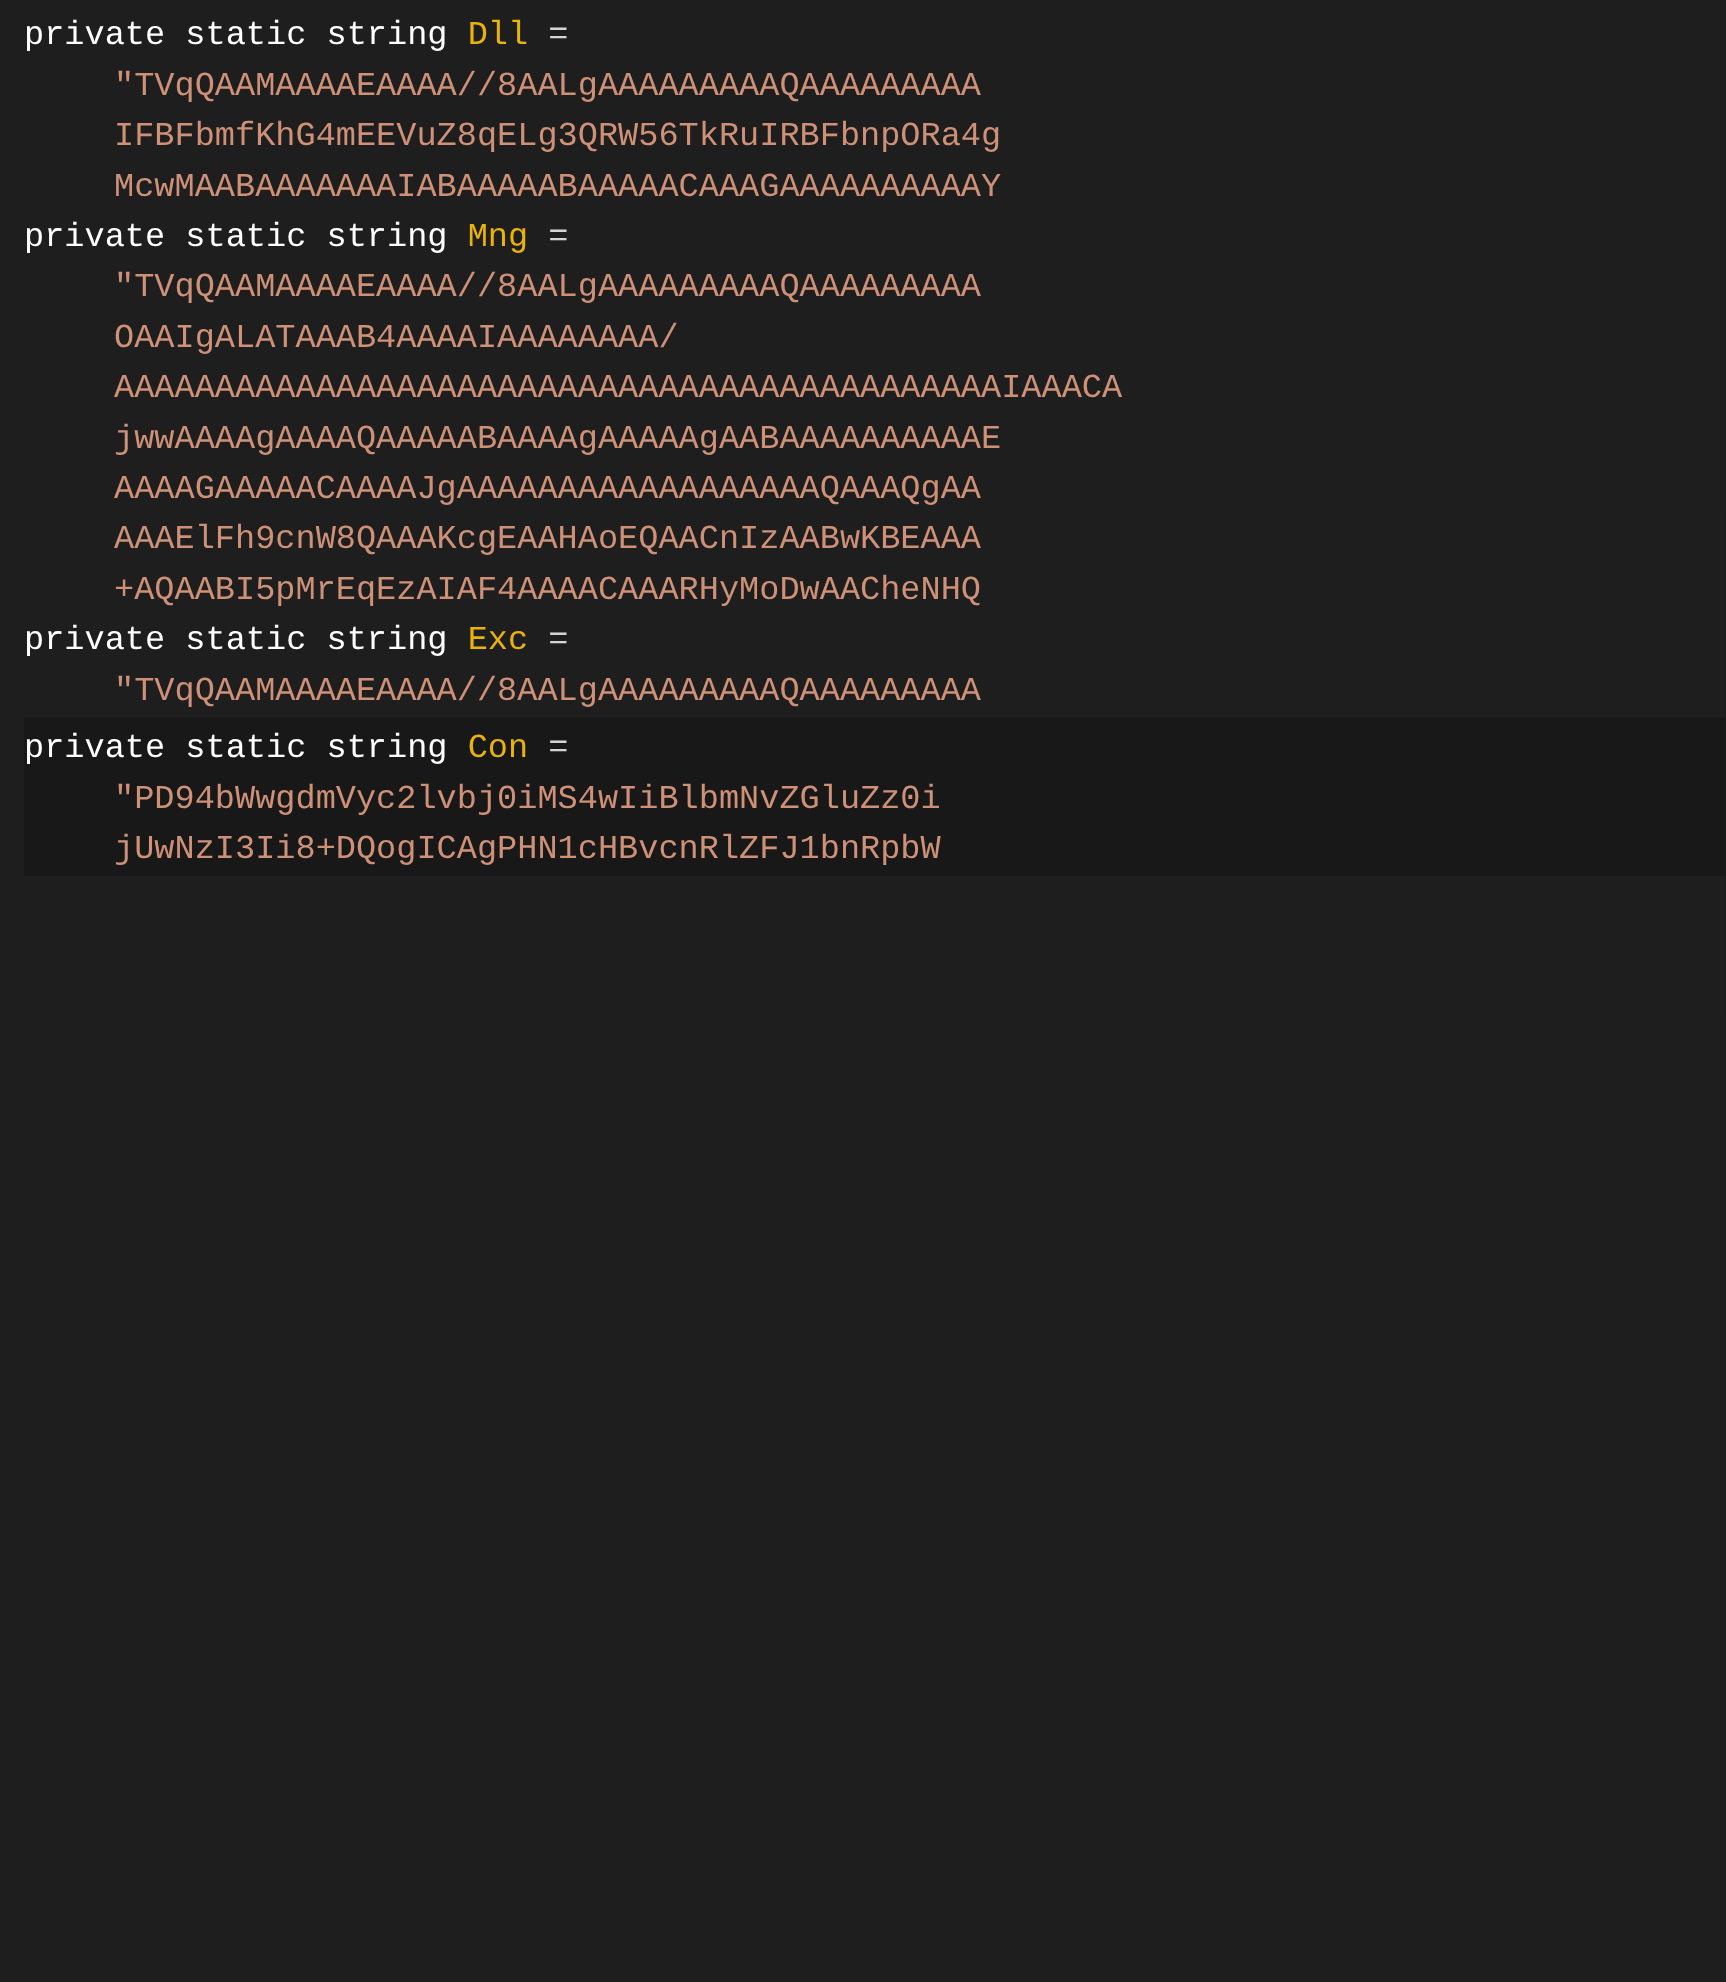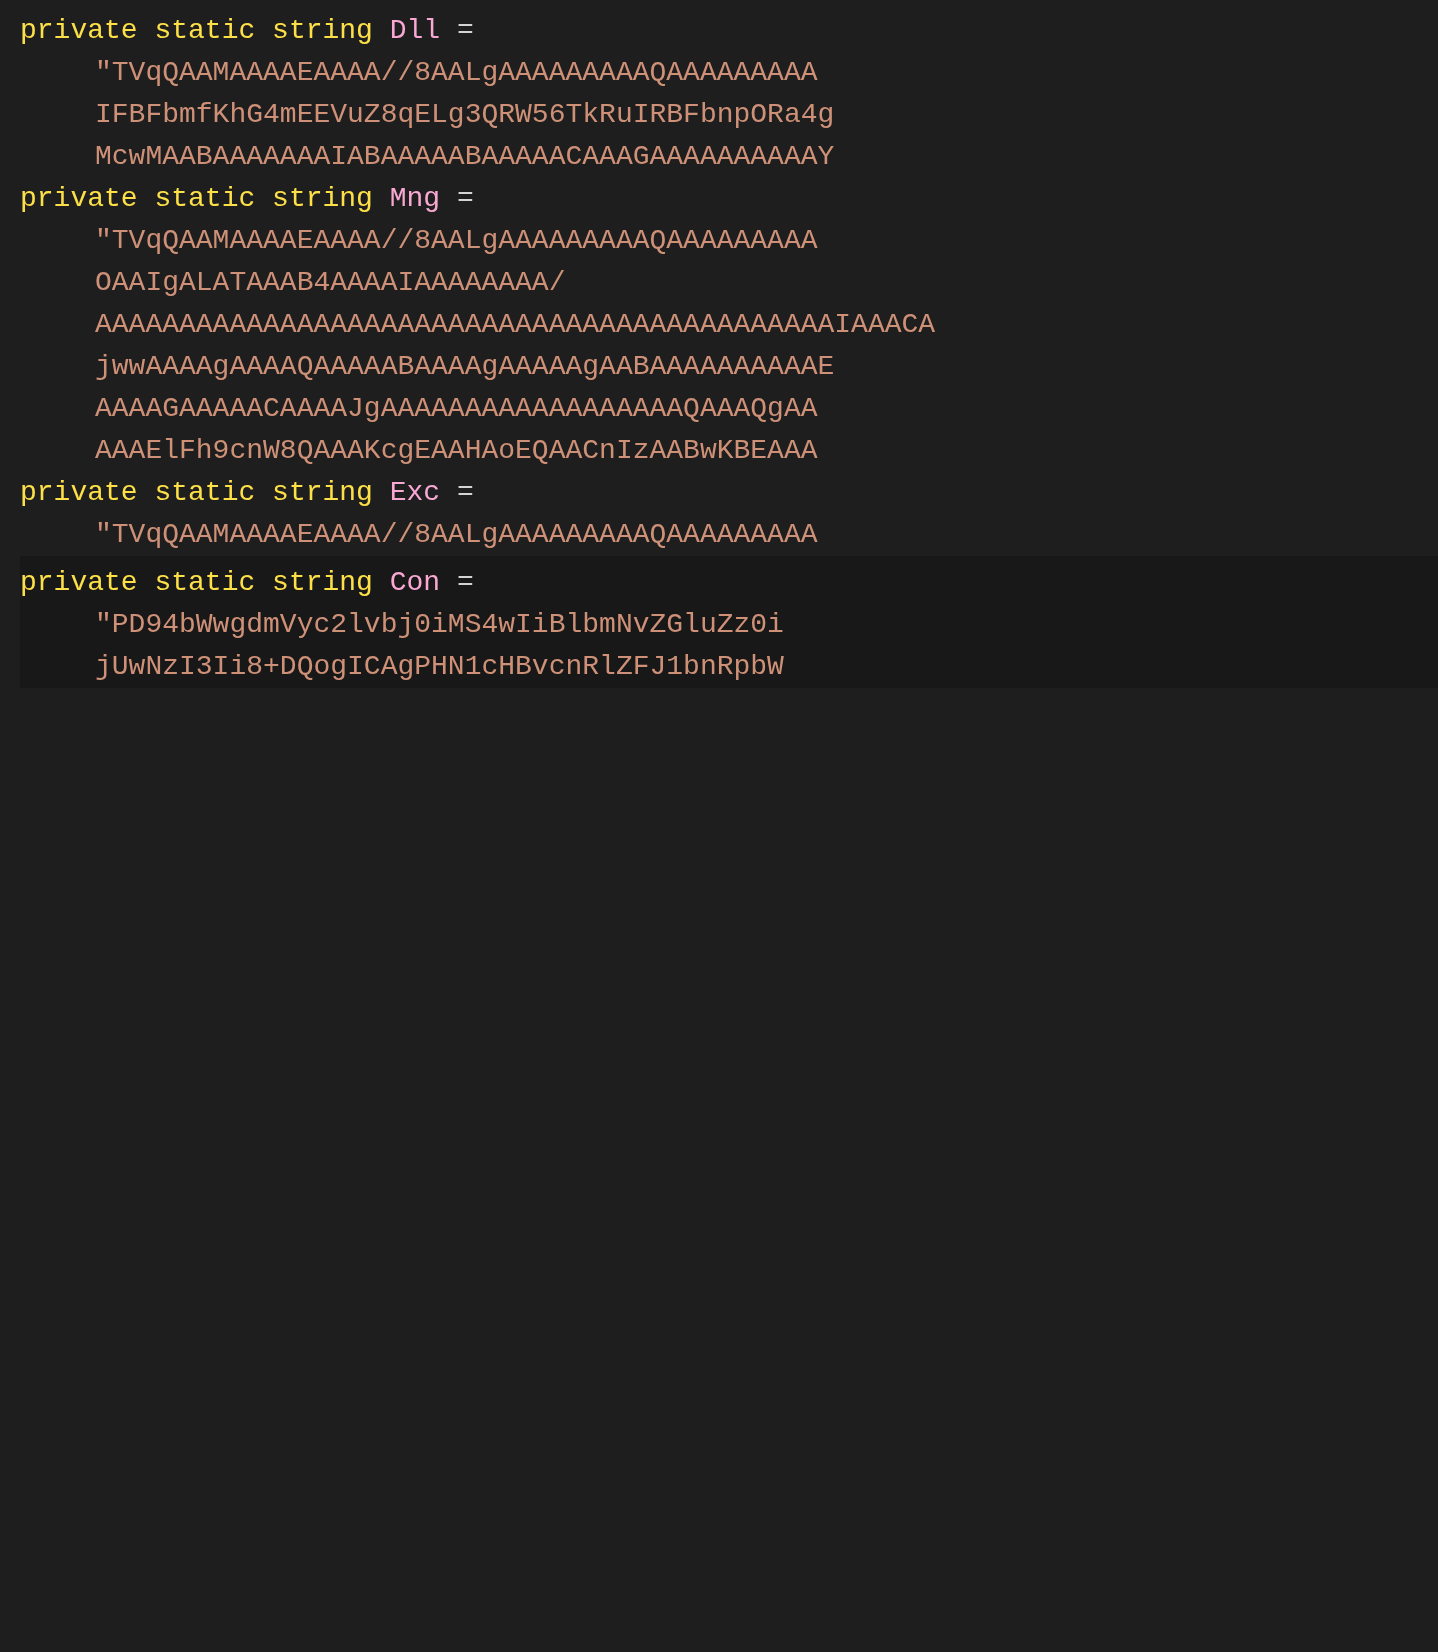--- a/index.html
+++ b/index.html
@@ -13,24 +13,24 @@
       font-size: 28px;
       line-height: 1.5;
       color: #d4d4d4;
       padding: 10px 0 10px 20px;
       white-space: nowrap;
       overflow: hidden;
       width: 1438px;
       height: 1652px;
     }
     .keyword {
-      color: #fde047;
+      color: #ffffff;
     }
     .varname {
-      color: #f9a8d4;
+      color: #eab308;
     }
     .string {
       color: #ce9178;
     }
     .operator {
       color: #d4d4d4;
     }
     .line {
       display: block;
     }
@@ -76,20 +76,21 @@
     <span class="varname">Mng</span>
     <span> </span>
     <span class="operator">=</span>
   </div>
   <div class="line indent string">"TVqQAAMAAAAEAAAA//8AALgAAAAAAAAAQAAAAAAAAA</div>
   <div class="line indent string">OAAIgALATAAAB4AAAAIAAAAAAAA/</div>
   <div class="line indent string">AAAAAAAAAAAAAAAAAAAAAAAAAAAAAAAAAAAAAAAAAAAAIAAACA</div>
   <div class="line indent string">jwwAAAAgAAAAQAAAAABAAAAgAAAAAgAABAAAAAAAAAAE</div>
   <div class="line indent string">AAAAGAAAAACAAAAJgAAAAAAAAAAAAAAAAAAQAAAQgAA</div>
   <div class="line indent string">AAAElFh9cnW8QAAAKcgEAAHAoEQAACnIzAABwKBEAAA</div>
+  <div class="line indent string">+AQAABI5pMrEqEzAIAF4AAAACAAARHyMoDwAACheNHQ</div>
 </div>
 
 <div class="section">
   <div class="line">
     <span class="keyword">private</span>
     <span> </span>
     <span class="keyword">static</span>
     <span> </span>
     <span class="keyword">string</span>
     <span> </span>

